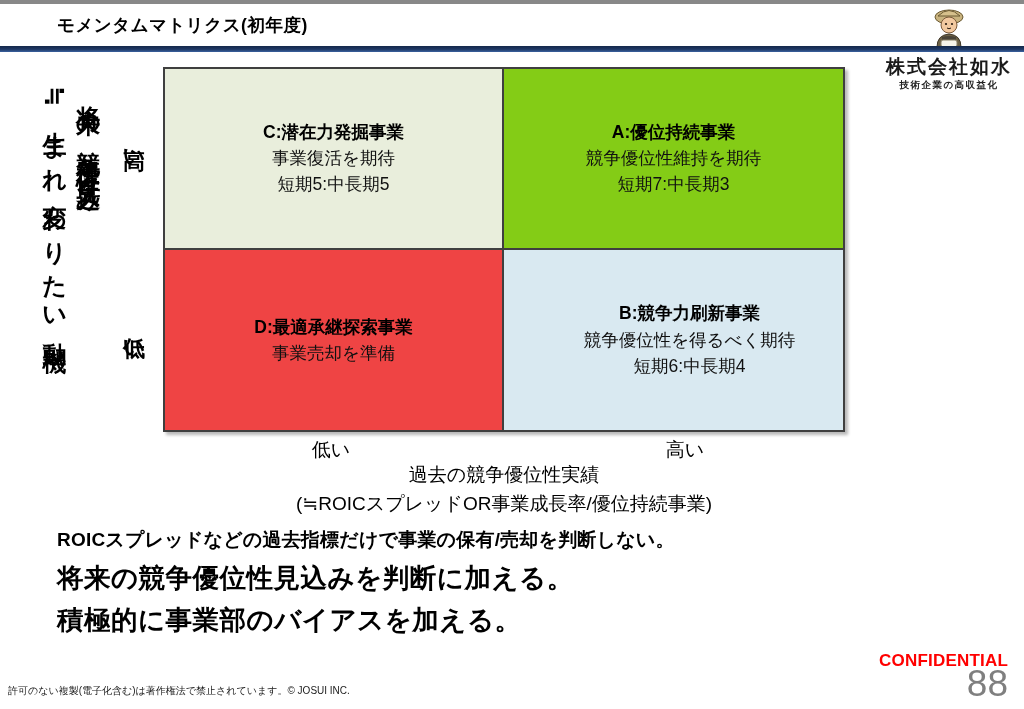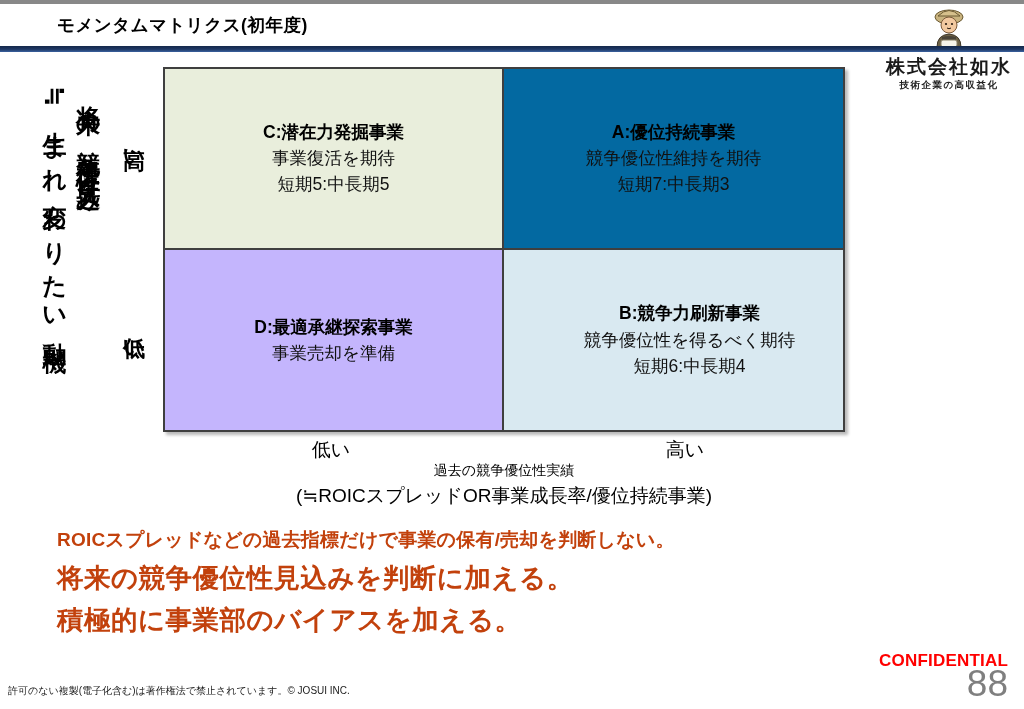--- a/index.html
+++ b/index.html
@@ -30,22 +30,22 @@
   }
   
   .matrix {
     position:absolute; left:163px; top:63px; width:682px; height:365px;
     border:2.5px solid #3f3f3f;
     box-shadow:3px 3px 3px rgba(0,0,0,.28);
     display:grid; grid-template-columns:1fr 1fr; grid-template-rows:1fr 1fr;
   }
   .cell { display:flex; flex-direction:column; justify-content:center; align-items:center; text-align:center; line-height:1.5; }
   .cell-c { background:#e9eedc; border-right:2.5px solid #3f3f3f; border-bottom:2.5px solid #3f3f3f; }
-  .cell-a { background:#0369a1; border-bottom:2.5px solid #3f3f3f;text-align:right; }
-  .cell-d { background:#c4b5fd; border-right:2.5px solid #3f3f3f; }
+  .cell-a { background:#84cc16; border-bottom:2.5px solid #3f3f3f;text-align:right; }
+  .cell-d { background:#ef4444; border-right:2.5px solid #3f3f3f; }
   .cell-b { background:#d9e9f1;padding-left:32px; }
   .cell-title { font-size:17.5px; font-weight:bold; color:#000; }
   .cell-line { font-size:17.5px; color:#111; }
   
   .y-axis-label {
     position:absolute; left:38px; top:82px;
     writing-mode:vertical-rl; text-orientation:mixed;
     font-size:24px; font-weight:bold; color:#000;
     letter-spacing:6px; line-height:1.4;
   }
@@ -59,24 +59,24 @@
   .x-tick {
     position:absolute; top:433px; transform:translateX(-50%);
     font-size:19px; color:#000;
   }
   .x-tick-low  { left:331px; }
   .x-tick-high { left:685px; }
   .x-axis-title-block {
     position:absolute; left:163px; top:458px; width:682px;
     text-align:center; color:#000;
   }
-  .x-axis-title { font-size:14px; }
+  .x-axis-title { font-size:19px; }
   .x-axis-subtitle { font-size:19px; margin-top:3px; }
   
-  .notes { position:absolute; left:57px; top:523px; color:#c2410c; }
+  .notes { position:absolute; left:57px; top:523px; color:#000000; }
   .note-1 { font-size:19px; font-weight:bold; letter-spacing:.2px; }
   .note-2 { font-size:26.5px; font-weight:bold; margin-top:7px; letter-spacing:.5px; }
   .note-3 { font-size:26.5px; font-weight:bold; margin-top:6px; letter-spacing:.5px; }
   
   .confidential {
     position:absolute; top:647px; right:16px;
     color:#ff0000; font-size:17px; font-weight:bold; letter-spacing:.2px;
   }
   .page-number {
     position:absolute; top:660px; right:16px;

